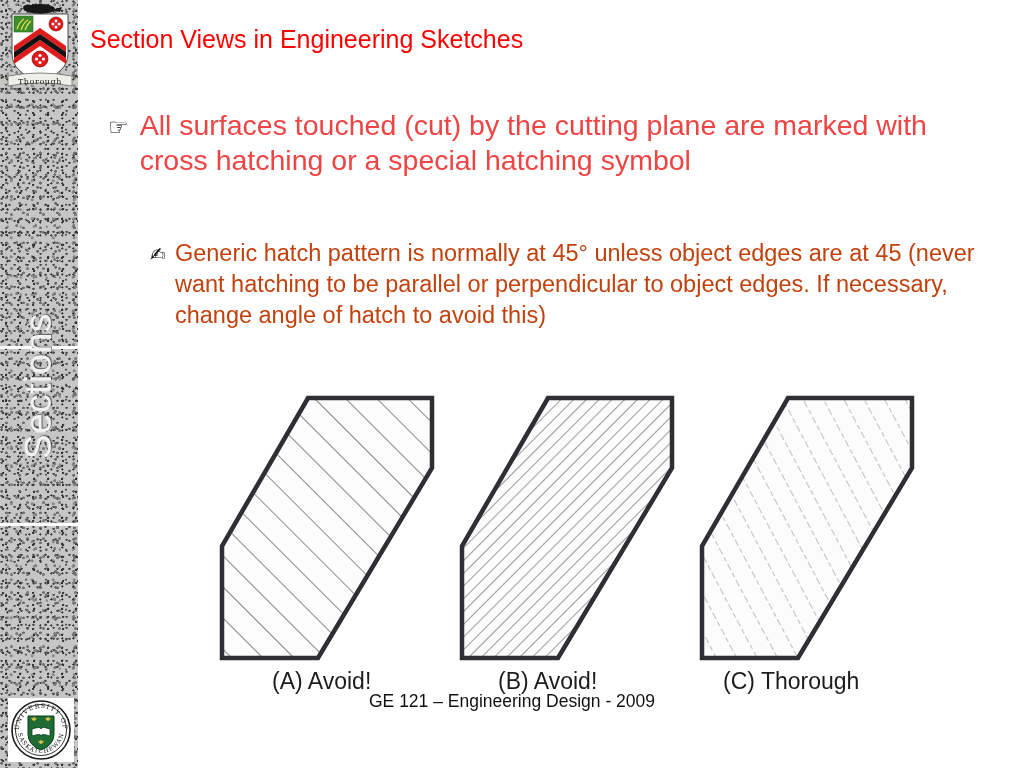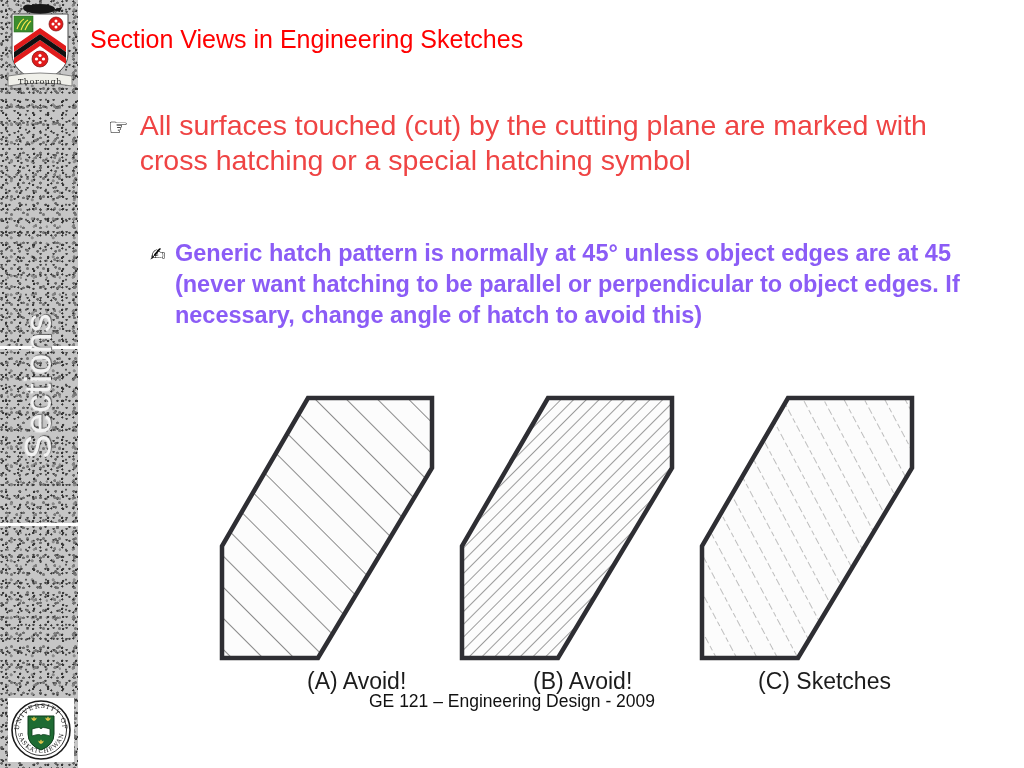--- a/index.html
+++ b/index.html
@@ -108,40 +108,38 @@
     display: flex;
     align-items: flex-start;
     gap: 9px;
   }
   #bullet-l2 .marker {
     font-size: 19px; line-height: 30px; color: #000;
     font-family: "DejaVu Sans", sans-serif;
     flex: 0 0 auto; padding-top: 1px;
   }
   #bullet-l2 .body {
-    font-size: 23.5px; line-height: 31px; color: #8b5cf6;
+    font-size: 23.5px; line-height: 31px; color: #c2410c;
     font-family: "Liberation Sans", sans-serif;
     max-width: 840px;
-    font-weight: bold;
   }
 
   
   #figure {
     position: absolute;
     left: 200px; top: 378px;
     width: 800px; height: 320px;
   }
   .fig-caption {
     position: absolute;
     top: 668px;
     font-size: 23px;
     color: #1c1c1c;
     font-family: "Liberation Sans", sans-serif;
     white-space: nowrap;
-    margin-left: 35px;
   }
   #cap-a { left: 272px; }
   #cap-b { left: 498px; }
   #cap-c { left: 723px; }
 
   
   #footer {
     position: absolute;
     left: 0; top: 691px;
     width: 1024px;
@@ -273,17 +271,17 @@
       <path d="M502 168 L502 280 L598 280 L712 90 L712 20 L588 20 Z" fill="#FCFCFC"></path>
       <g clip-path="url(#clipC)">
         <rect x="480" y="0" width="260" height="320" fill="url(#hatchC)"></rect>
       </g>
       <path d="M502 168 L502 280 L598 280 L712 90 L712 20 L588 20 Z" fill="none" stroke="#2E2E33" stroke-width="4.5" stroke-linejoin="miter"></path>
     </g>
   </svg>
 
   <div class="fig-caption" id="cap-a">(A) Avoid!</div>
   <div class="fig-caption" id="cap-b">(B) Avoid!</div>
-  <div class="fig-caption" id="cap-c">(C) Sketches</div>
+  <div class="fig-caption" id="cap-c">(C) Thorough</div>
 
   <div id="footer">GE 121 – Engineering Design - 2009</div>
 
 </div>
 
 </body></html>

